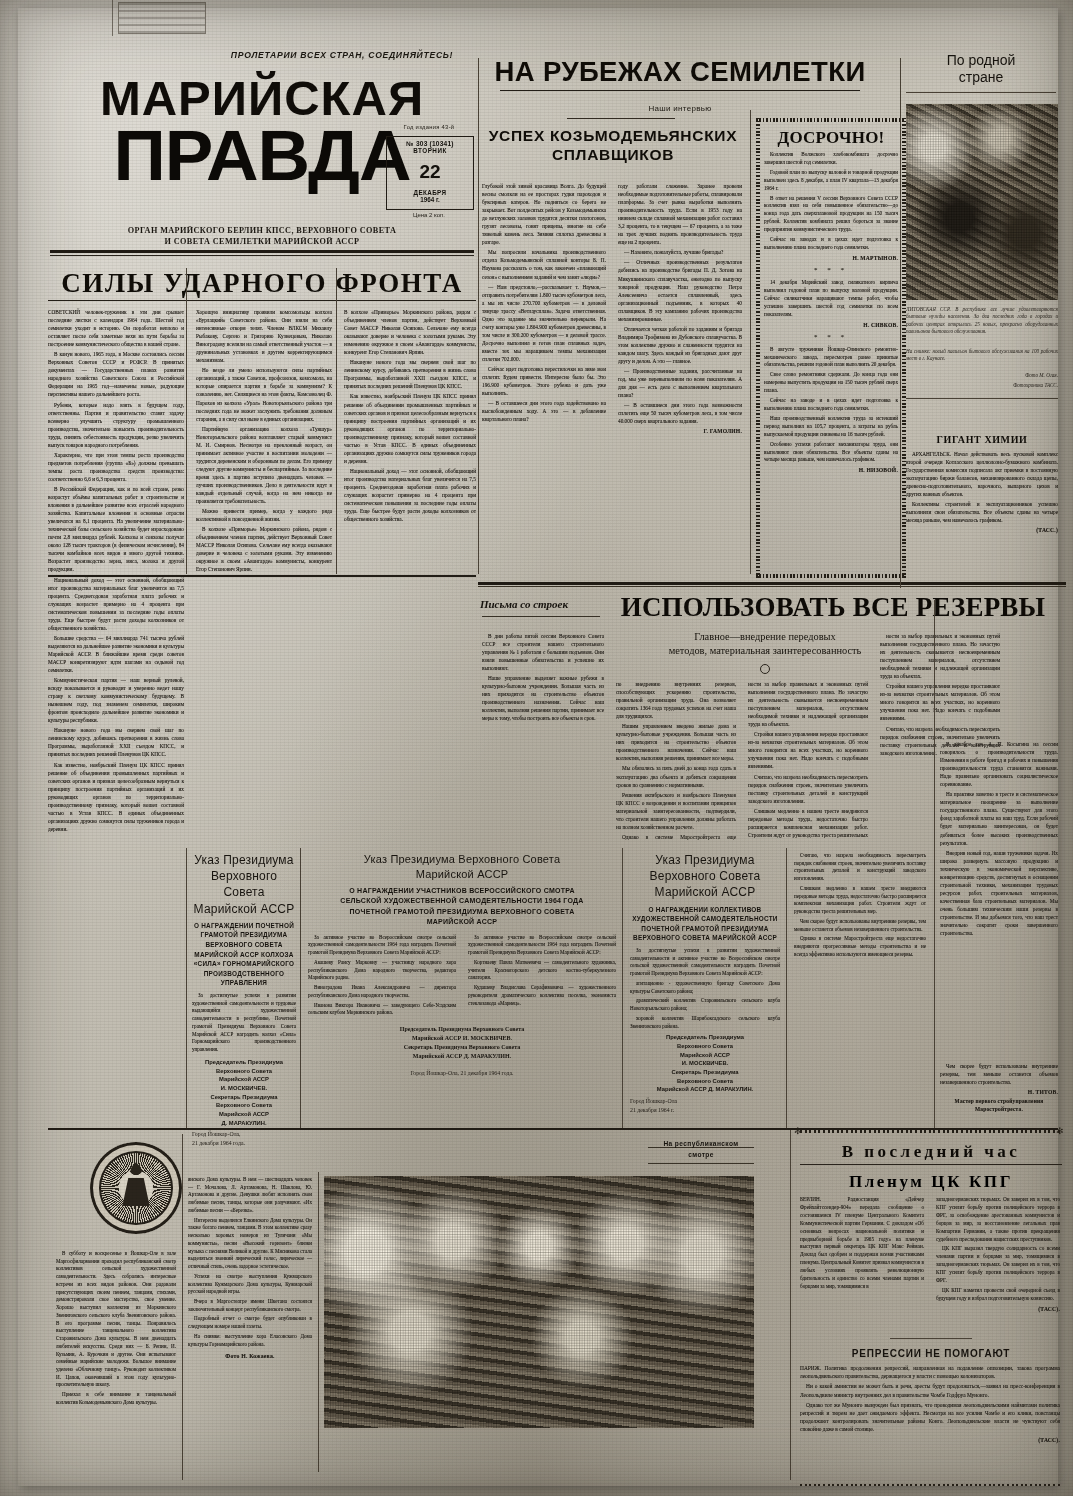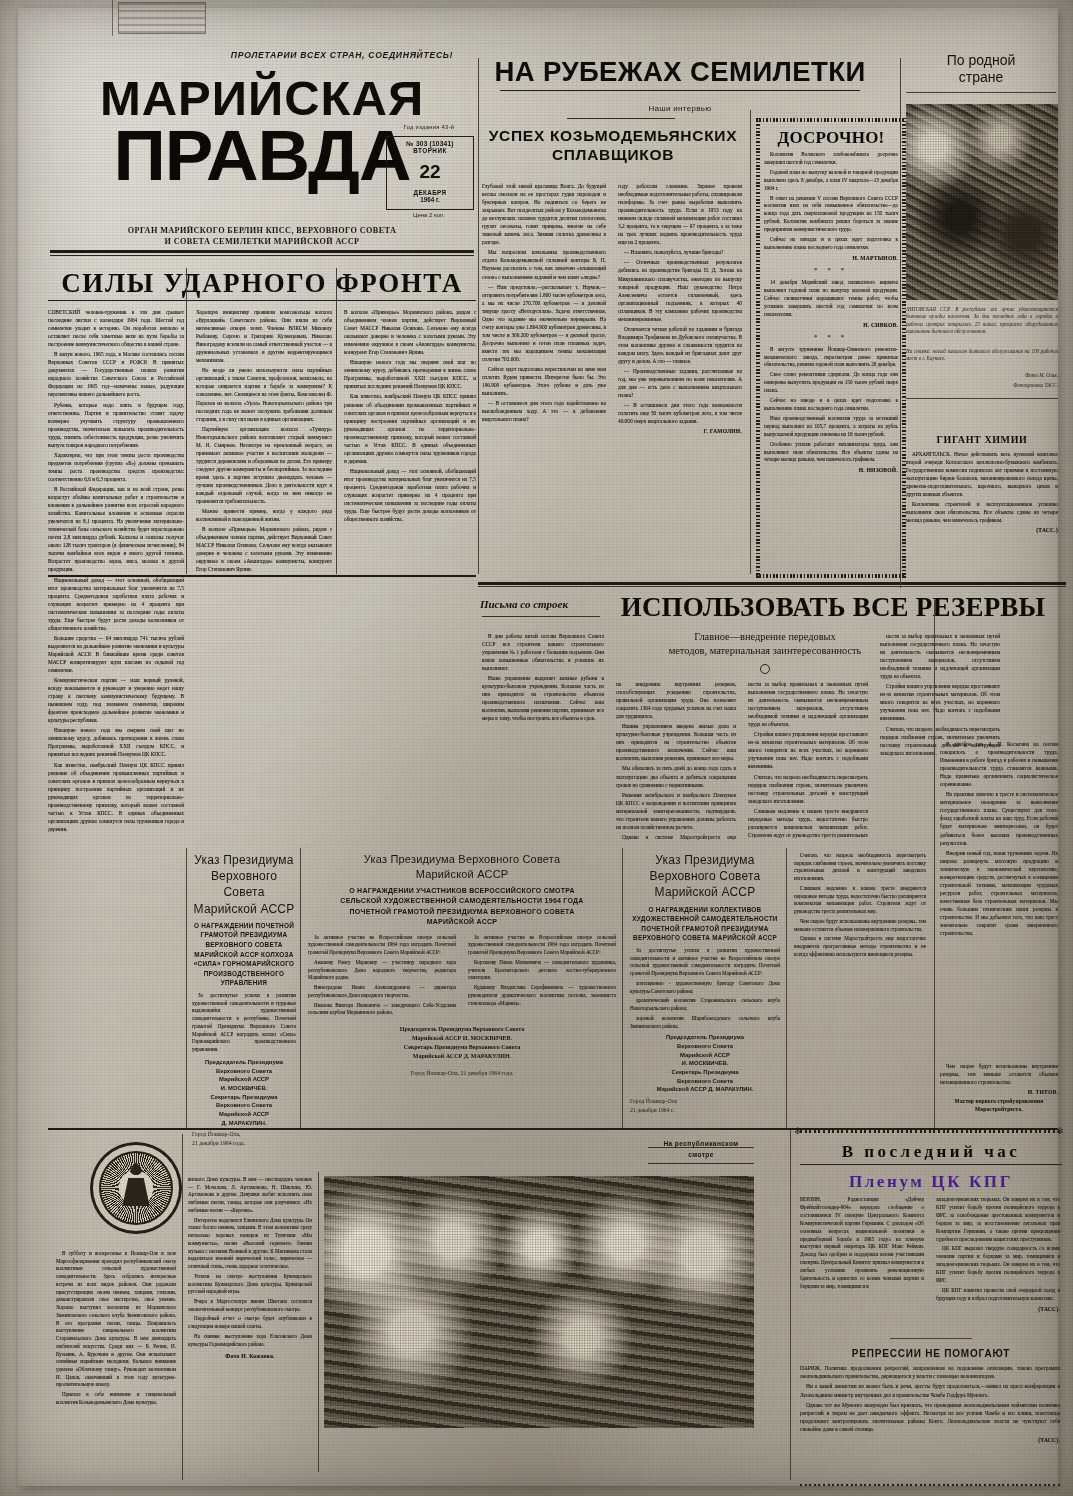--- a/index.html
+++ b/index.html
@@ -234,21 +234,21 @@
   #nasmotre-r2{position:absolute;left:648px;top:1163px;width:106px;height:.9px;background:#3a3328;}
 
   #h-poslednii{
     position:absolute;left:800px;top:1142px;width:262px;text-align:center;
     font-family:"Liberation Serif",serif;font-weight:bold;font-size:17px;
     letter-spacing:3.5px;color:#0e0b07;
   }
   #h-plenum{
     position:absolute;left:800px;top:1172px;width:262px;text-align:center;
     font-family:"Liberation Serif",serif;font-weight:bold;font-size:17px;
-    letter-spacing:2.6px;color:#4c1d95;
+    letter-spacing:2.6px;color:#000000;
   }
   #h-repress{
     position:absolute;left:800px;top:1348px;width:262px;text-align:center;
     font-family:"Liberation Sans",sans-serif;font-weight:bold;font-size:10px;
     letter-spacing:.8px;color:#17130e;
   }
   .dashrule{
     position:absolute;height:3px;
     background:repeating-linear-gradient(90deg,#241f17 0 2px,transparent 2px 4.6px);
   }

